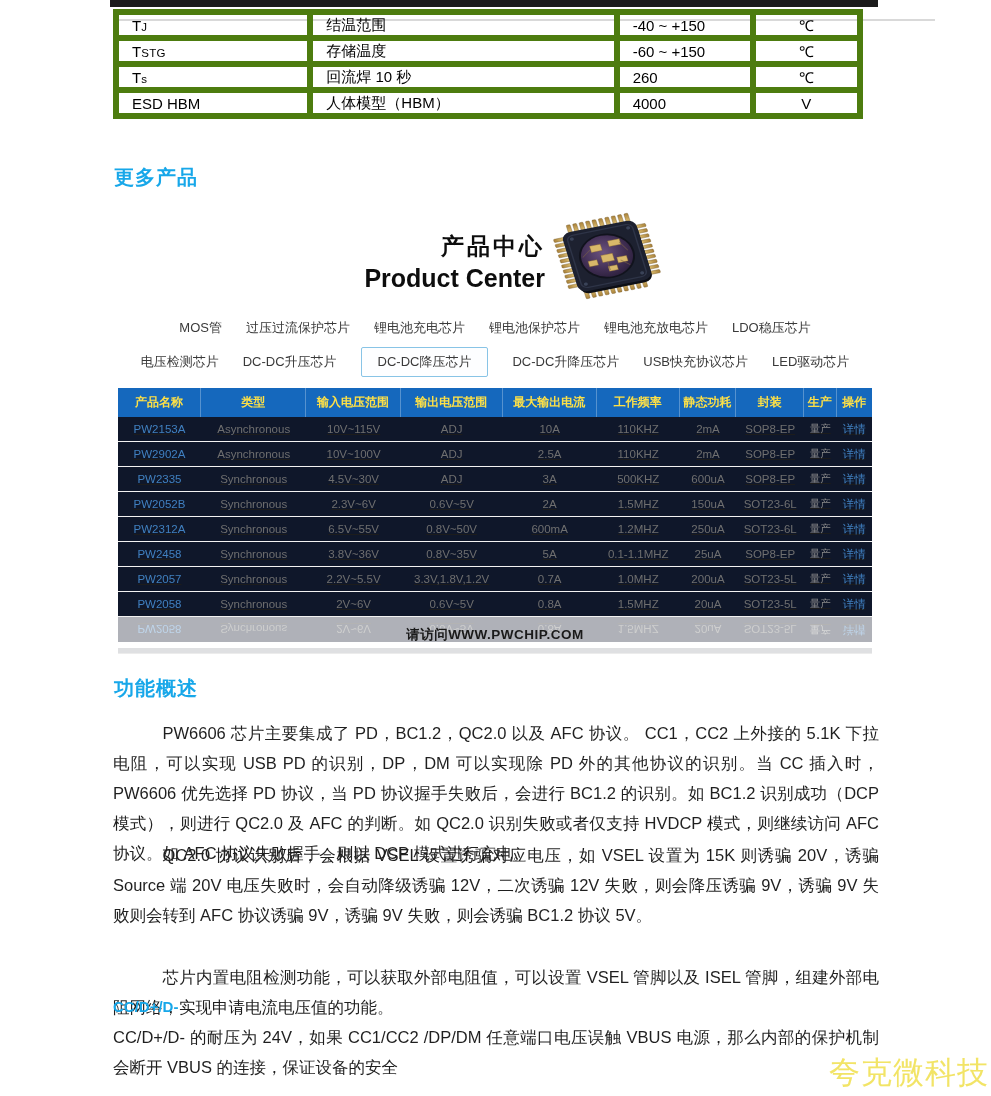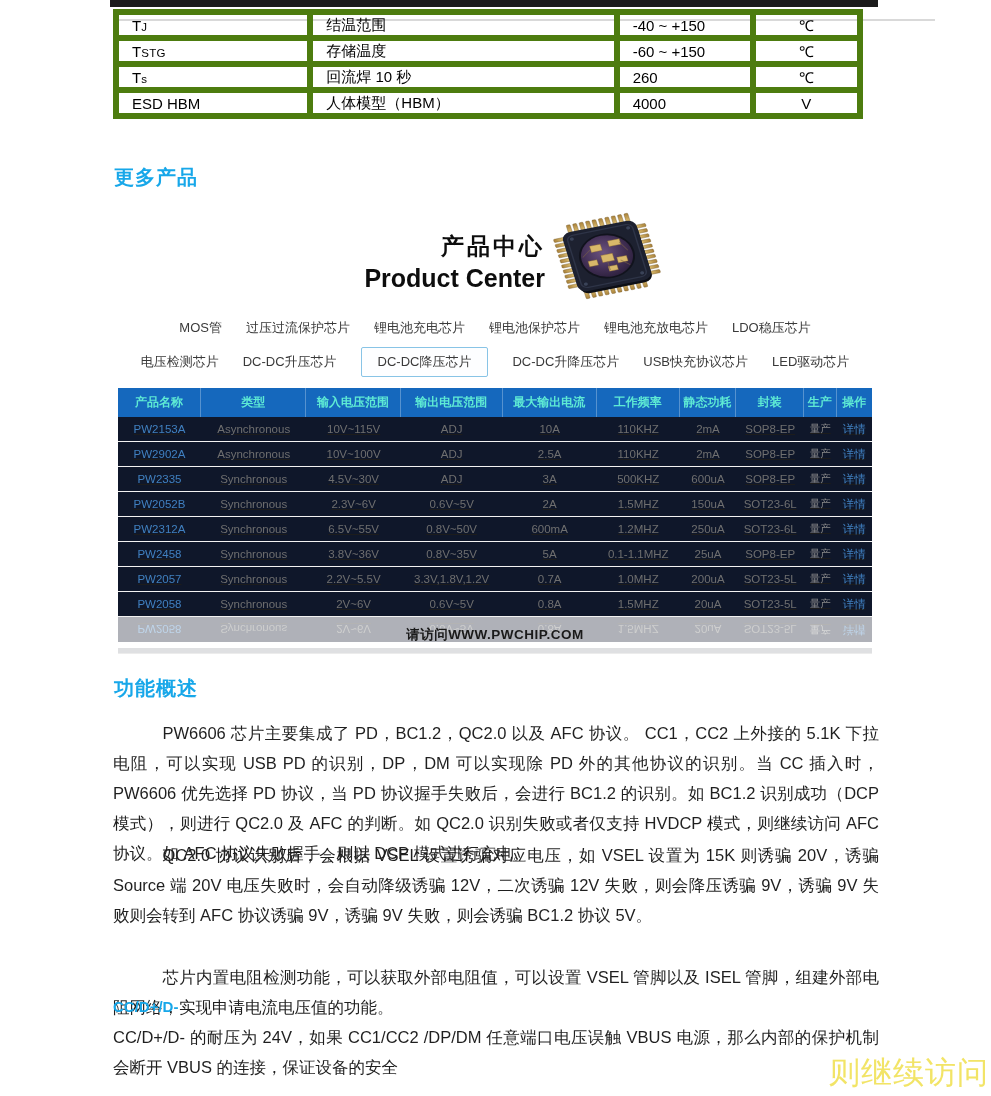--- a/index.html
+++ b/index.html
@@ -41,21 +41,21 @@
   #cat-row-1 { top:318px; height:20px; }
   #cat-row-2 { top:346px; height:32px; }
   .cat-item { white-space:nowrap; cursor:pointer; }
   .cat-item.selected { border:1px solid var(--selected-tab-border,#88c4e6);
     padding:5px 16px; background:#fdfeff; border-radius:2px; }
 
   
   .pt-wrap { position:absolute; left:118px; top:388px; width:754px; height:266px;
     border-bottom:1px solid #ececec; overflow:hidden; }
   .pt-header { display:flex; height:29px; background:var(--accent-blue,#1568bd); }
-  .pt-hcell { display:flex; align-items:center; justify-content:center; color:#5eead4;
+  .pt-hcell { display:flex; align-items:center; justify-content:center; color:#fde047;
     font-size:12px; font-weight:bold; border-right:1px solid rgba(255,255,255,.28); }
   .pt-hcell:last-child { border-right:none; }
   .pt-row { display:flex; height:25px; border-bottom:1px solid #f2f2f2; background:#0f172a;text-decoration:underline; }
   .pt-cell { display:flex; align-items:center; justify-content:center;
     font-size:11.5px; color:#6f6f6f; white-space:nowrap; overflow:hidden; }
   .pt-cell.link { color:var(--link-blue,#4080c0); cursor:pointer; }
   .pt-cell.c8 { font-size:10.5px; color:#8a8a8a; }
   .c0{width:11%}.c1{width:14%}.c2{width:12.5%}.c3{width:13.5%}.c4{width:12.5%}
   .c5{width:11%}.c6{width:7.5%}.c7{width:9%}.c8{width:4.3%}.c9{width:4.7%}
   .pt-row.ghost { transform:scaleY(-1); filter:blur(.7px); border-bottom:none; }
@@ -330,13 +330,13 @@
 
 <h2 class="section-heading" id="function-overview-heading">功能概述</h2>
 
 <p class="body-para indent" id="para-1">PW6606 芯片主要集成了 PD，BC1.2，QC2.0 以及 AFC 协议。 CC1，CC2 上外接的 5.1K 下拉电阻，可以实现 USB PD 的识别，DP，DM 可以实现除 PD 外的其他协议的识别。当 CC 插入时， PW6606 优先选择 PD 协议，当 PD 协议握手失败后，会进行 BC1.2 的识别。如 BC1.2 识别成功（DCP 模式），则进行 QC2.0 及 AFC 的判断。如 QC2.0 识别失败或者仅支持 HVDCP 模式，则继续访问 AFC 协议。如 AFC 协议失败握手，则以 DCP 模式进行充电。</p>
 <p class="body-para indent" id="para-2">QC2.0 协议识别后，会根据 VSEL 设置诱骗对应电压，如 VSEL 设置为 15K 则诱骗 20V，诱骗 Source 端 20V 电压失败时，会自动降级诱骗 12V，二次诱骗 12V 失败，则会降压诱骗 9V，诱骗 9V 失败则会转到 AFC 协议诱骗 9V，诱骗 9V 失败，则会诱骗 BC1.2 协议 5V。</p>
 <p class="body-para indent" id="para-3">芯片内置电阻检测功能，可以获取外部电阻值，可以设置 VSEL 管脚以及 ISEL 管脚，组建外部电阻网络，实现申请电流电压值的功能。</p>
 
 <h3 class="cc-heading">CC/D+/D-</h3>
 <p class="body-para" id="cc-para">CC/D+/D- 的耐压为 24V，如果 CC1/CC2 /DP/DM 任意端口电压误触 VBUS 电源，那么内部的保护机制会断开 VBUS 的连接，保证设备的安全</p>
 
-<div class="watermark">则继续访问</div>
+<div class="watermark">夸克微科技</div>
 
 </body></html>

